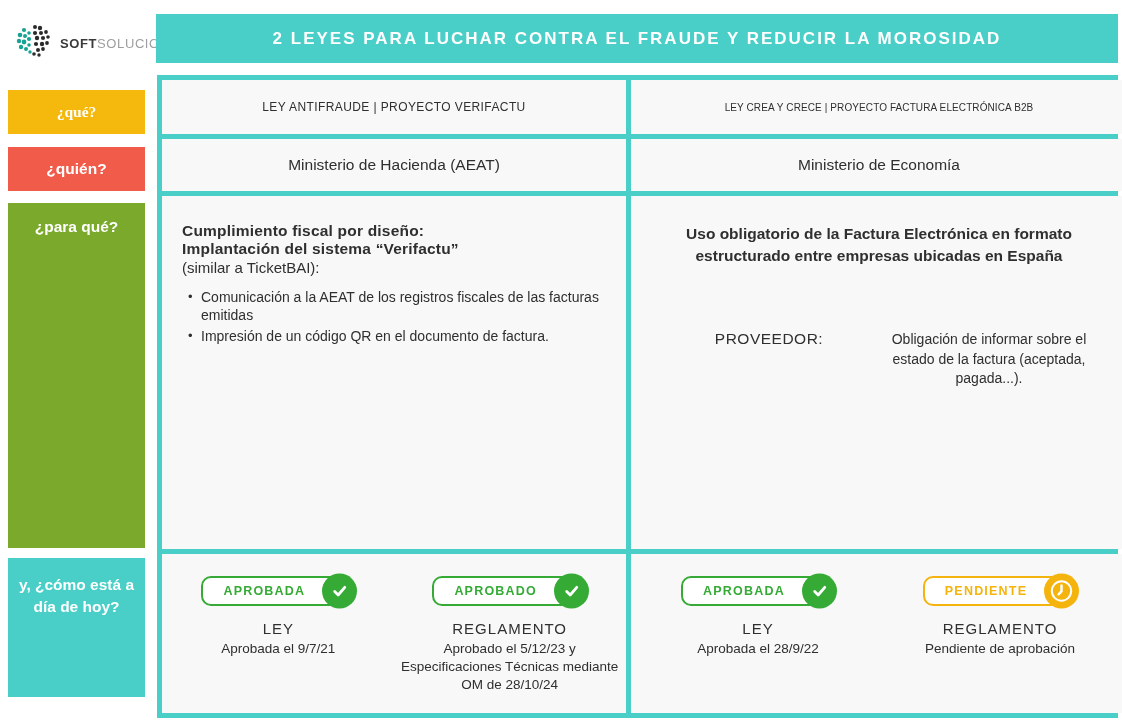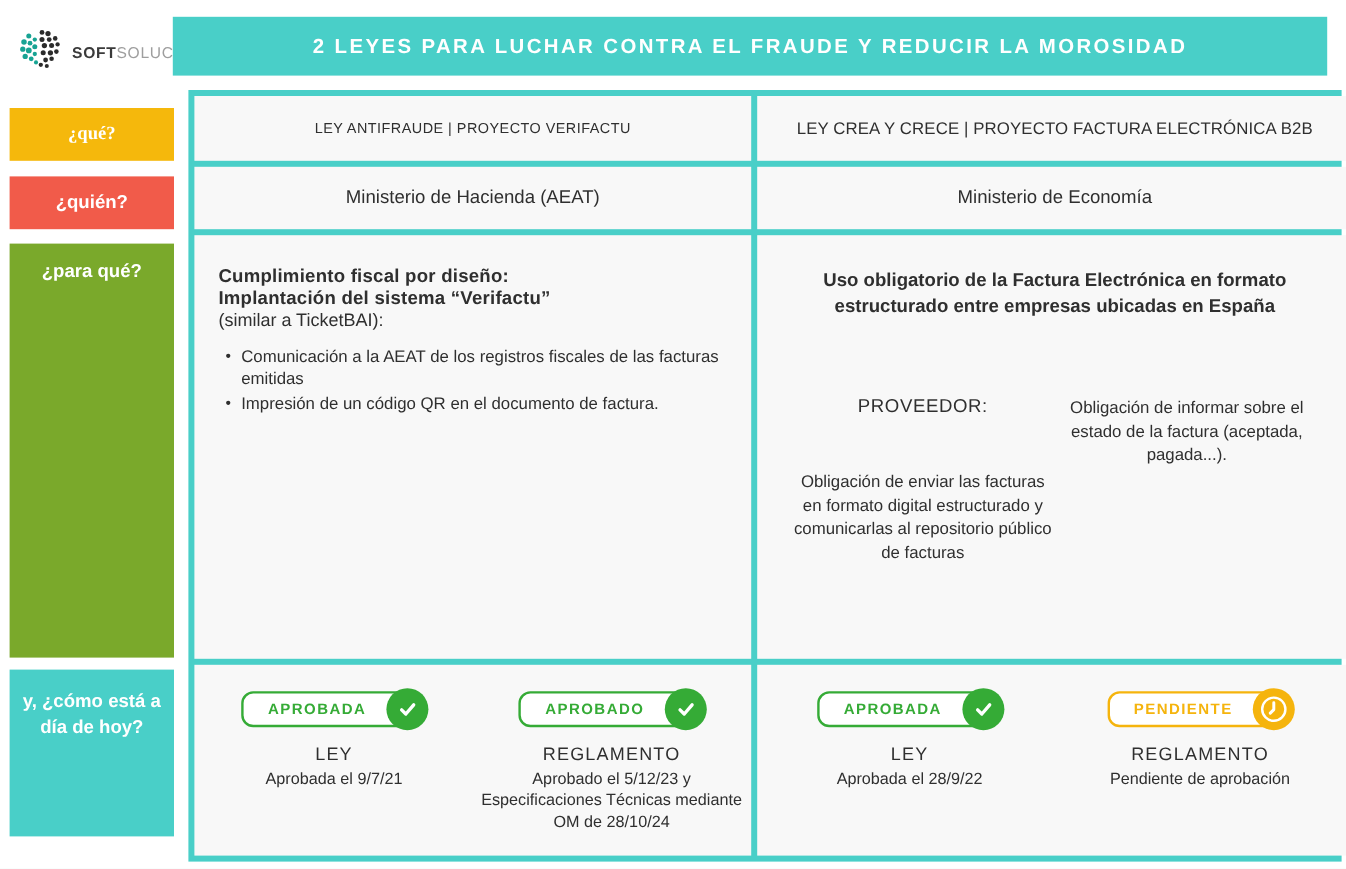--- a/index.html
+++ b/index.html
@@ -13,21 +13,21 @@
     color:var(--ink);
     width:1122px; height:724px; position:relative; overflow:hidden;
   }
   
   .logo{position:absolute; left:16px; top:24px; display:flex; align-items:center; gap:8px;}
   .logo-text{font-size:13px; letter-spacing:.6px;}
   .logo-text .b{font-weight:bold; color:#3A3A3A;}
   .logo-text .l{color:#9E9E9E;}
   
   .header-bar{
-    position:absolute; left:144px; top:14px; width:962px; height:49px;
+    position:absolute; left:156px; top:14px; width:962px; height:49px;
     background:var(--teal); display:flex; align-items:center; justify-content:center;
   }
   .header-bar h1{
     color:#fff; font-size:17px; font-weight:bold; letter-spacing:2px; text-align:center;
   }
   
   .chip{
     position:absolute; left:8px; width:137px; color:#fff; font-weight:bold;
     font-size:15.5px; display:flex; justify-content:center; text-align:center;
     align-items:center; line-height:1.45;
@@ -38,21 +38,21 @@
   .chip-como{top:558px; height:139px; background:var(--teal); align-items:flex-start; padding:16px 10px 0;}
   
   .grid{
     position:absolute; left:157px; top:75px; width:961px; height:643px;
     background:var(--teal); padding:5px; display:grid;
     grid-template-columns:464px 1fr; grid-template-rows:54px 52px 353px 1fr; gap:5px;
   }
   .cell{background:var(--cell);}
   .cell-center{display:flex; align-items:center; justify-content:center; text-align:center;}
   .law-header{font-size:12px; letter-spacing:.4px;}
-  .law-header.condensed{font-size:14px; letter-spacing:.1px;}
+  .law-header.condensed{font-size:10px; letter-spacing:.1px;}
   .who{font-size:15.5px;}
   
   .purpose-left{padding:26px 22px 0 20px; text-align:left;}
   .purpose-left h3{font-size:15.5px; font-weight:bold; letter-spacing:.2px;}
   .purpose-left .sub{font-size:15px; font-weight:normal; margin-top:1px;}
   .purpose-left ul{list-style:none; margin:12px 0 22px 6px;}
   .purpose-left li{
     position:relative; padding-left:13px; font-size:14px; line-height:1.32; margin-bottom:2px;
   }
   .purpose-left li::before{content:"•"; position:absolute; left:0; top:0; font-size:13px;}
@@ -153,21 +153,20 @@
     <ul>
       <li>Comunicación a la AEAT de los registros fiscales de las facturas emitidas</li>
       <li>Impresión de un código QR en el documento de factura.</li>
     </ul>
   </div>
   <div class="cell purpose-right">
     <div class="big-title">Uso obligatorio de la Factura Electrónica en formato estructurado entre empresas ubicadas en España</div>
     <div class="pc-row">
       <div class="pc-col">
         <div class="pc-label">PROVEEDOR:</div>
-        <div class="pc-text">Obligación de enviar las facturas en formato digital estructurado y comunicarlas al repositorio público de facturas</div>
       </div>
       <div class="pc-col">
         <div class="pc-text">Obligación de informar sobre el estado de la factura (aceptada, pagada...).</div>
       </div>
     </div>
   </div>
 
   <div class="cell status-cell">
     <div class="status-block">
       <div class="badge">

